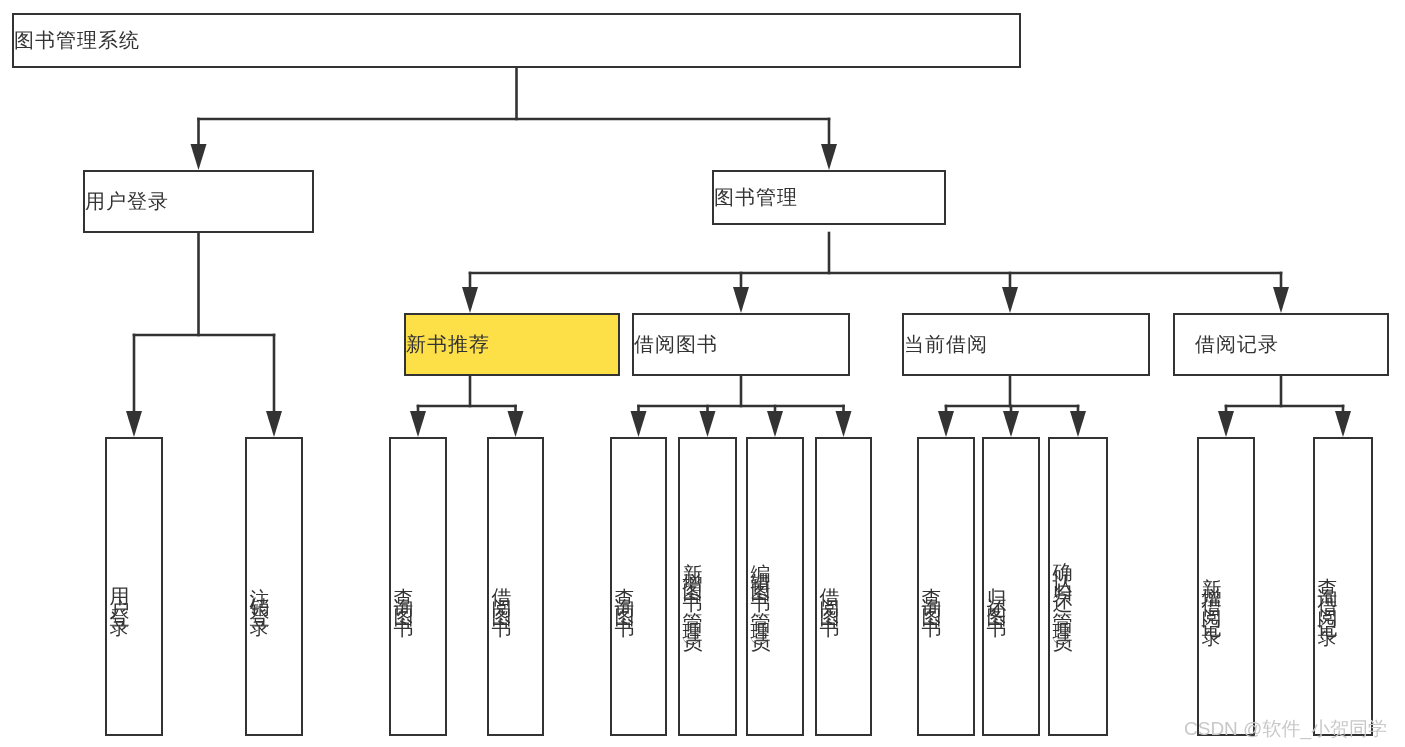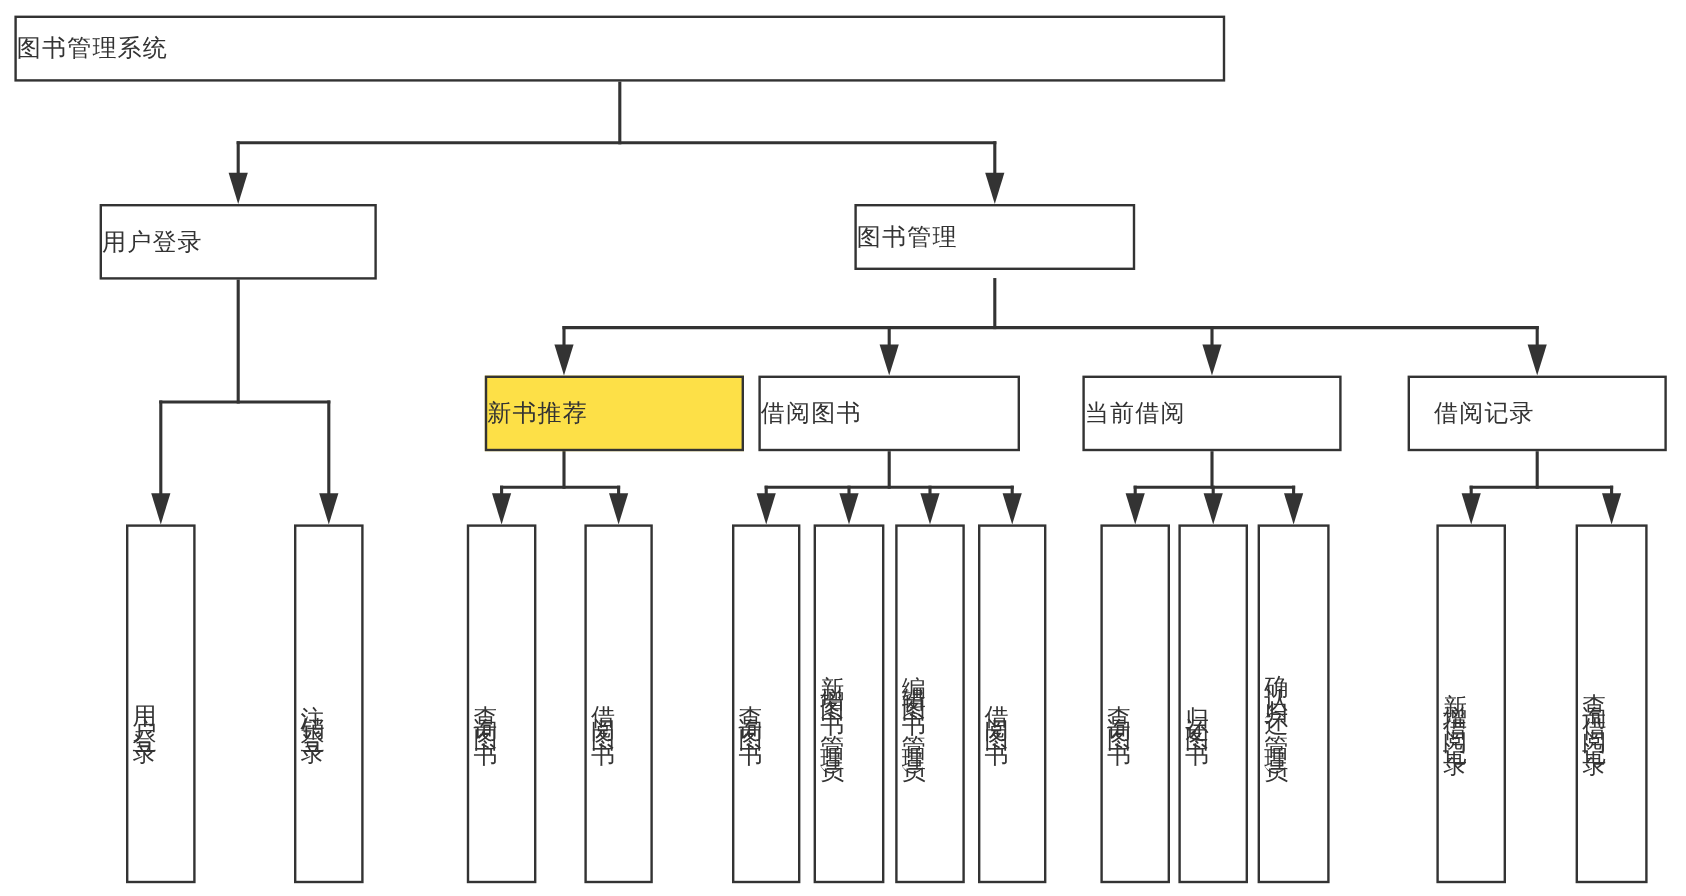--- a/index.html
+++ b/index.html
@@ -126,21 +126,21 @@
       </div>
       <div class="box vbox" style="left: 245px; top: 437px; width: 58px; height: 299px; border-color: rgb(51, 51, 51); background: rgb(255, 255, 255);">
         <span style="color: rgb(51, 51, 51);">注销登录</span>
       </div>
       <div class="box" style="left: 362px; top: 313px; width: 216px; height: 63px; border-color: rgb(51, 51, 51); background: #fde047; margin-left: 42px;">
         <span style="color: rgb(51, 51, 51);">新书推荐</span>
       </div>
       <div class="box" style="left: 632px; top: 313px; width: 218px; height: 63px; border-color: rgb(51, 51, 51); background: rgb(255, 255, 255);">
         <span style="color: rgb(51, 51, 51);">借阅图书</span>
       </div>
-      <div class="box" style="left: 902px; top: 313px; width: 216px; height: 63px; border-color: rgb(51, 51, 51); background: rgb(255, 255, 255); font-family: Liberation Mono, monospace;">
+      <div class="box" style="left: 902px; top: 313px; width: 248px; height: 63px; border-color: rgb(51, 51, 51); background: rgb(255, 255, 255); font-family: Liberation Mono, monospace;">
         <span style="color: rgb(51, 51, 51);">当前借阅</span>
       </div>
       <div class="box" style="left: 1173px; top: 313px; width: 216px; height: 63px; border-color: rgb(51, 51, 51); background: rgb(255, 255, 255); padding-left: 20px;">
         <span style="color: rgb(51, 51, 51);">借阅记录</span>
       </div>
       <div class="box vbox" style="left: 389px; top: 437px; width: 58px; height: 299px; border-color: rgb(51, 51, 51); background: rgb(255, 255, 255);">
         <span style="color: rgb(51, 51, 51);">查询图书</span>
       </div>
       <div class="box vbox" style="left: 487px; top: 437px; width: 57px; height: 299px; border-color: rgb(51, 51, 51); background: rgb(255, 255, 255);">
         <span style="color: rgb(51, 51, 51);">借阅图书</span>
@@ -166,13 +166,14 @@
       <div class="box vbox" style="left: 1048px; top: 437px; width: 60px; height: 299px; border-color: rgb(51, 51, 51); background: rgb(255, 255, 255);">
         <span style="color: rgb(51, 51, 51);">确认归还（管理员）</span>
       </div>
       <div class="box vbox" style="left: 1197px; top: 437px; width: 58px; height: 299px; border-color: rgb(51, 51, 51); background: rgb(255, 255, 255);">
         <span style="color: rgb(51, 51, 51);">新增借阅记录</span>
       </div>
       <div class="box vbox" style="left: 1313px; top: 437px; width: 60px; height: 299px; border-color: rgb(51, 51, 51); background: rgb(255, 255, 255);">
         <span style="color: rgb(51, 51, 51);">查询借阅记录</span>
       </div>
     </div>
+  <div class="watermark" style="color: rgb(200, 200, 200);">CSDN @软件_小贺同学</div>
 </div>
 
 </body></html>

